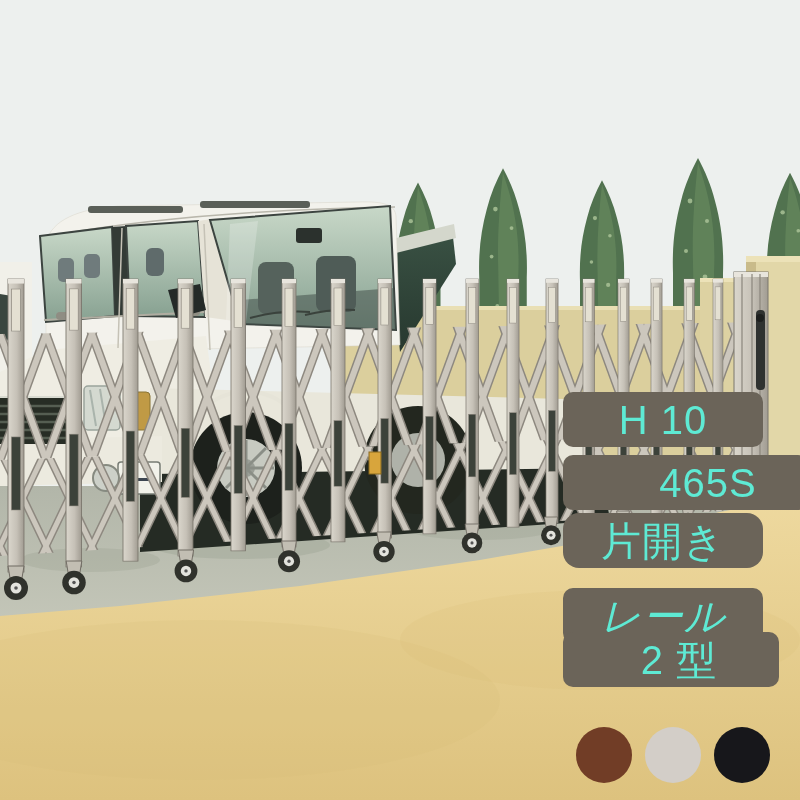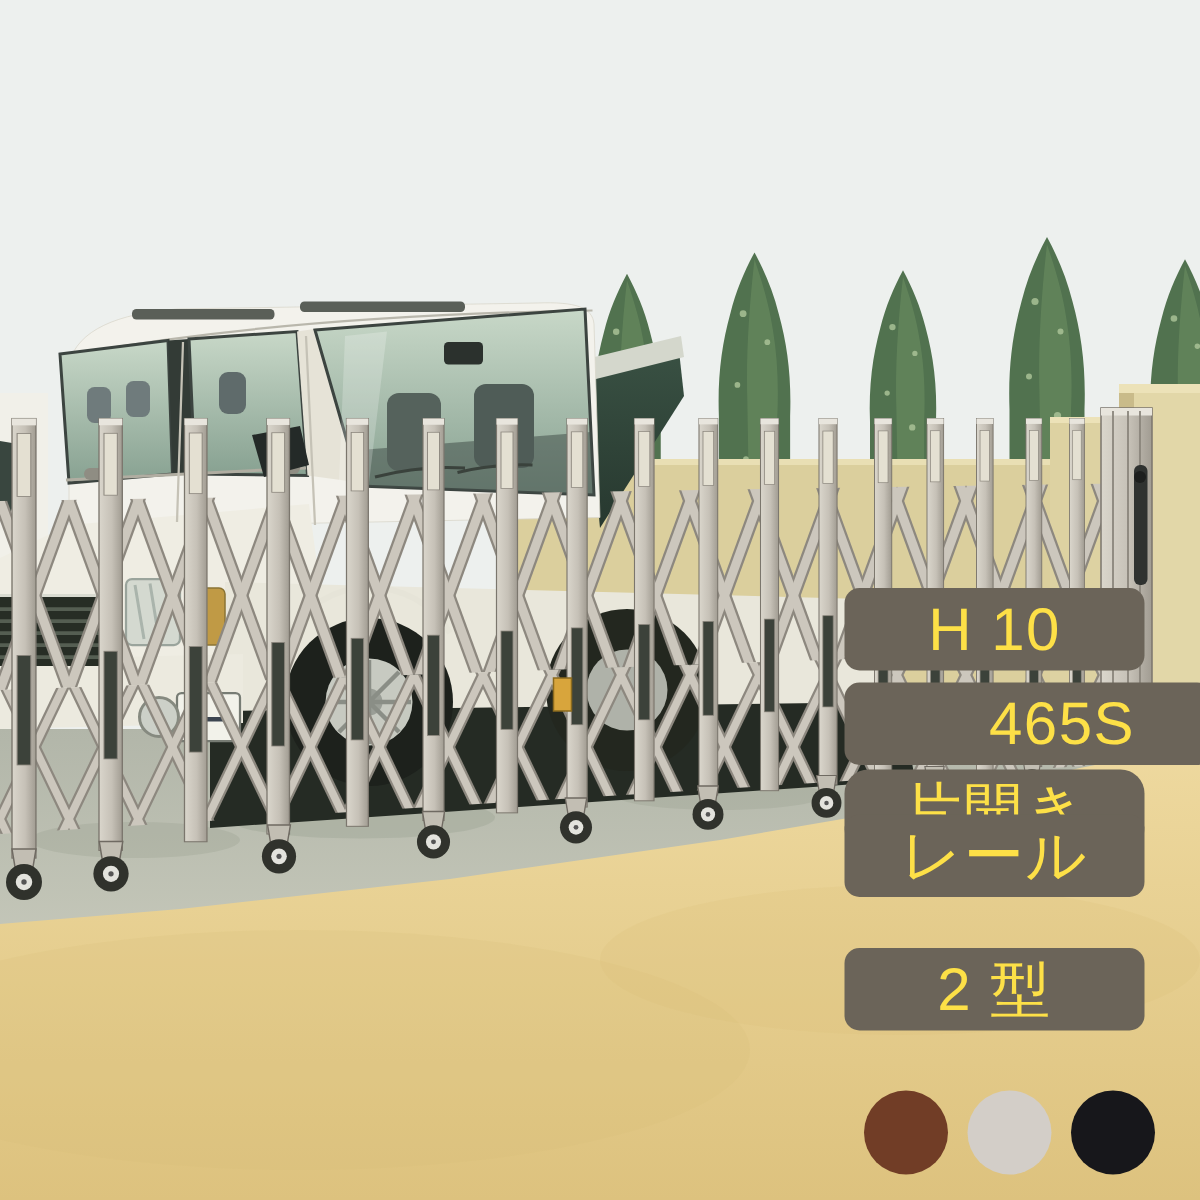--- a/index.html
+++ b/index.html
@@ -1,27 +1,27 @@
 <!DOCTYPE html>
 <html><head>
 <meta charset="utf-8">
 <style>
   html,body{margin:0;padding:0;background:#ffffff;}
   .stage{position:relative;width:800px;height:800px;overflow:hidden;background:#fff;
          font-family:"Liberation Sans",sans-serif;}
   .scene-svg{position:absolute;left:0;top:0;width:800px;height:800px;display:block;}
   .spec-badges{position:absolute;left:563px;top:0;width:200px;}
   .badge{position:absolute;left:0;width:200px;height:55px;border-radius:10px;
-         background:#6B6459;color:#fde047;display:flex;align-items:center;justify-content:center;
+         background:#6B6459;color:#5eead4;display:flex;align-items:center;justify-content:center;
          font-size:40px;letter-spacing:1px;line-height:1;
          font-family:"Liberation Sans",sans-serif;}
   .badge.b1{top:392px;}
   .badge.b2{top:455px;}
   .badge.b3{top:513px;border-radius:16px;}
-  .badge.b4{top:543px;}
+  .badge.b4{top:588px;font-style:italic;}
   .badge.b5{top:632px;}
   .swatch{position:absolute;top:727px;width:56px;height:56px;border-radius:50%;}
   .swatch.s1{left:576px;background:#713D26;}
   .swatch.s2{left:645px;background:#D3CEC8;}
   .swatch.s3{left:714px;background:#17171B;}
 </style>
 </head>
 <body>
 
 <div class="stage">
@@ -228,21 +228,21 @@
         <circle cx="760" cy="318" r="4" fill="#1d1f1e"></circle>
       </g>
     </g>
   </svg>
 
   <div class="spec-badges">
     <div class="badge b1" style="background: rgb(107, 100, 89);">H 10</div>
     <div class="badge b2" style="background: rgb(107, 100, 89); padding-left: 45px;">465S</div>
     <div class="badge b3" style="background: rgb(107, 100, 89);">片開き</div>
     <div class="badge b4" style="background: rgb(107, 100, 89);">レール</div>
-    <div class="badge b5" style="background: rgb(107, 100, 89);">2 型</div>
+    <div class="badge b5" style="background: rgb(107, 100, 89); padding-left: 16px;">2 型</div>
   </div>
 
   <div>
     <div class="swatch s1" style="background: rgb(113, 61, 38);"></div>
     <div class="swatch s2" style="background: rgb(211, 206, 200);"></div>
     <div class="swatch s3" style="background: rgb(23, 23, 27);"></div>
   </div>
 
 </div>
 

